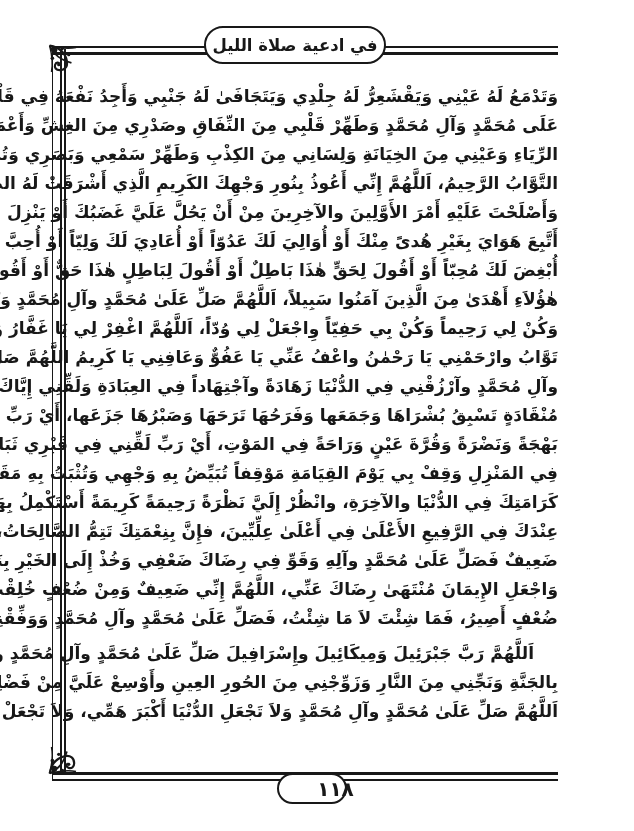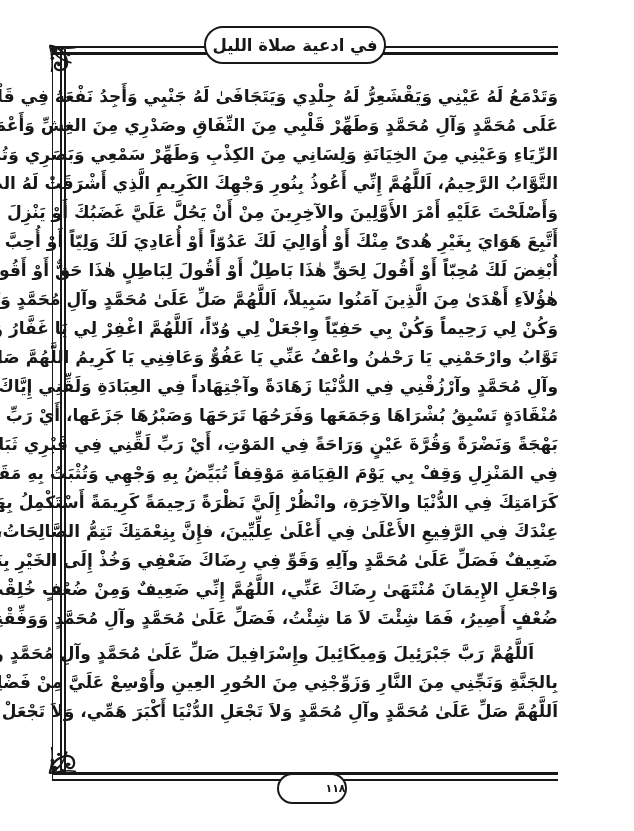--- a/index.html
+++ b/index.html
@@ -63,21 +63,21 @@
     position: absolute;
     left: 277px; top: 773px;
     width: 70px; height: 31px;
     background: var(--paper);
     border: 2px solid var(--ink);
     border-radius: 16px;
     z-index: 2;
     display: flex; align-items: center; justify-content: center;
   }
   .pagenum-cartouche span {
-    font-size: 11px;
+    font-size: 20px;
     font-weight: bold;
     color: var(--ink);
     letter-spacing: 2px;
     margin-left: 47px;
   }
 
   
   .text-block {
     position: absolute;
     left: 72px; top: 82px;

